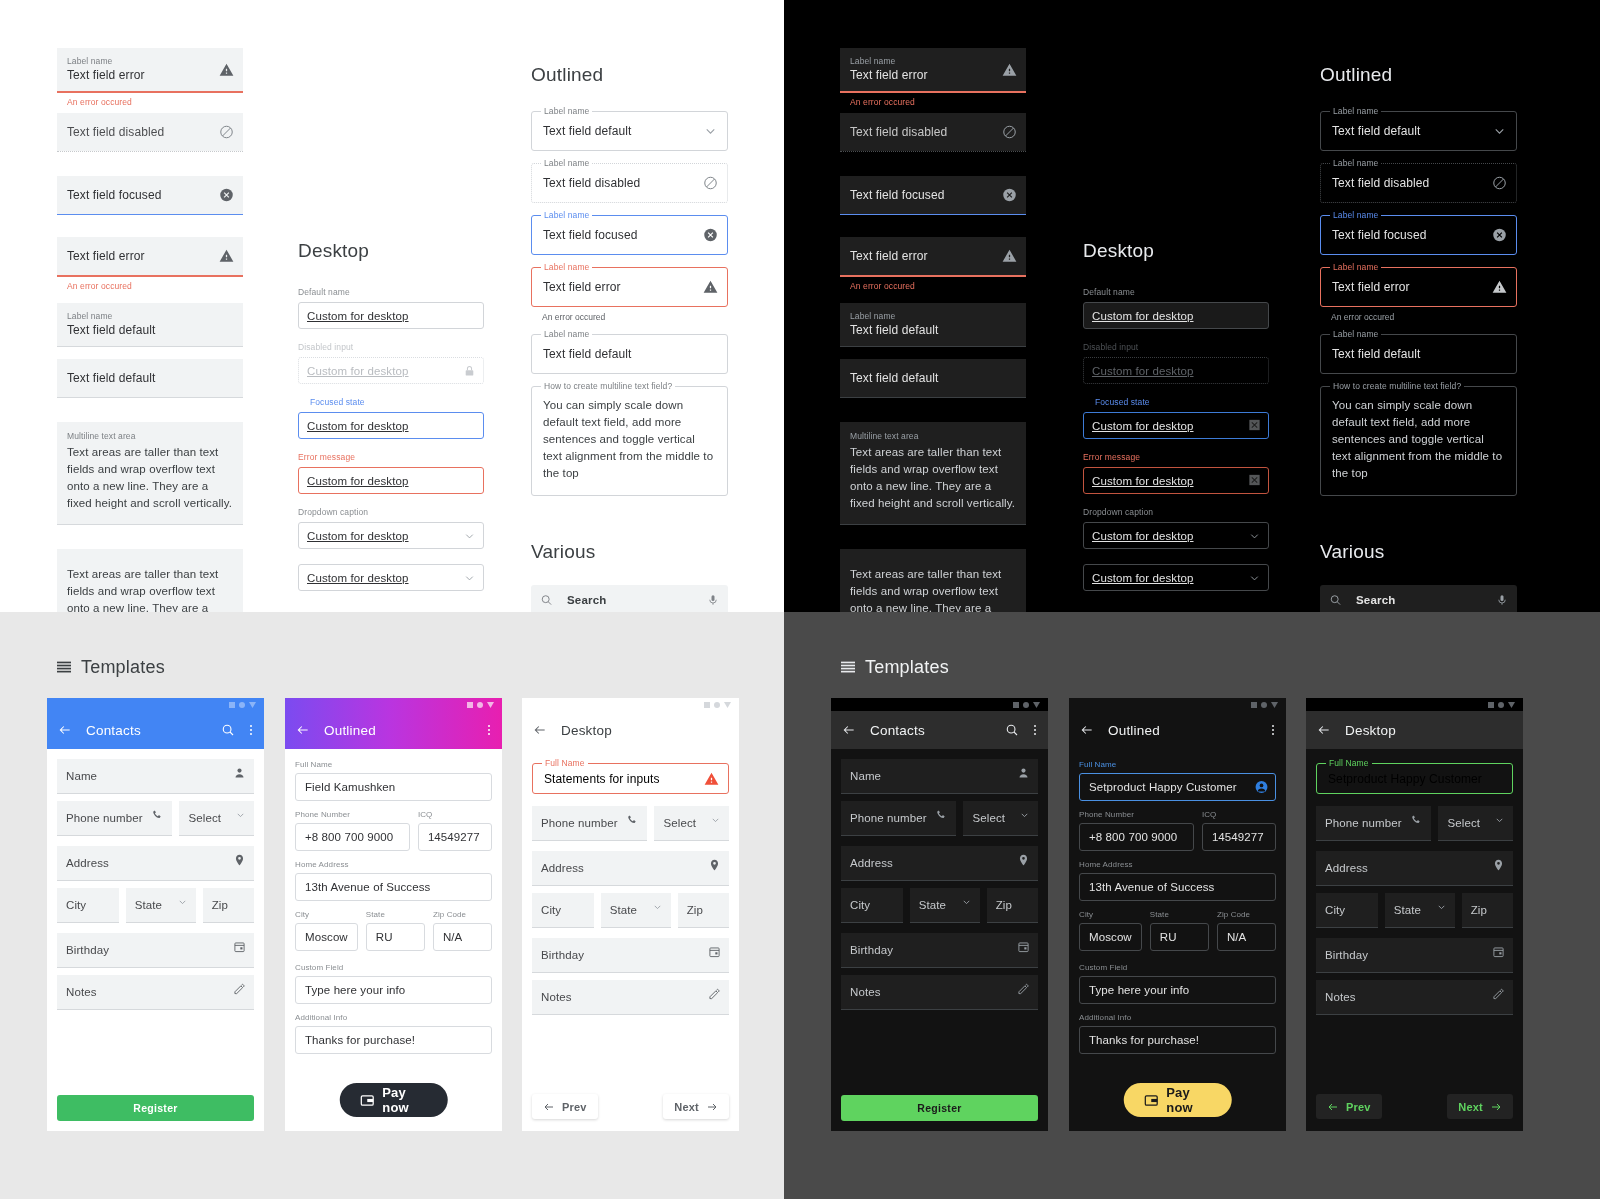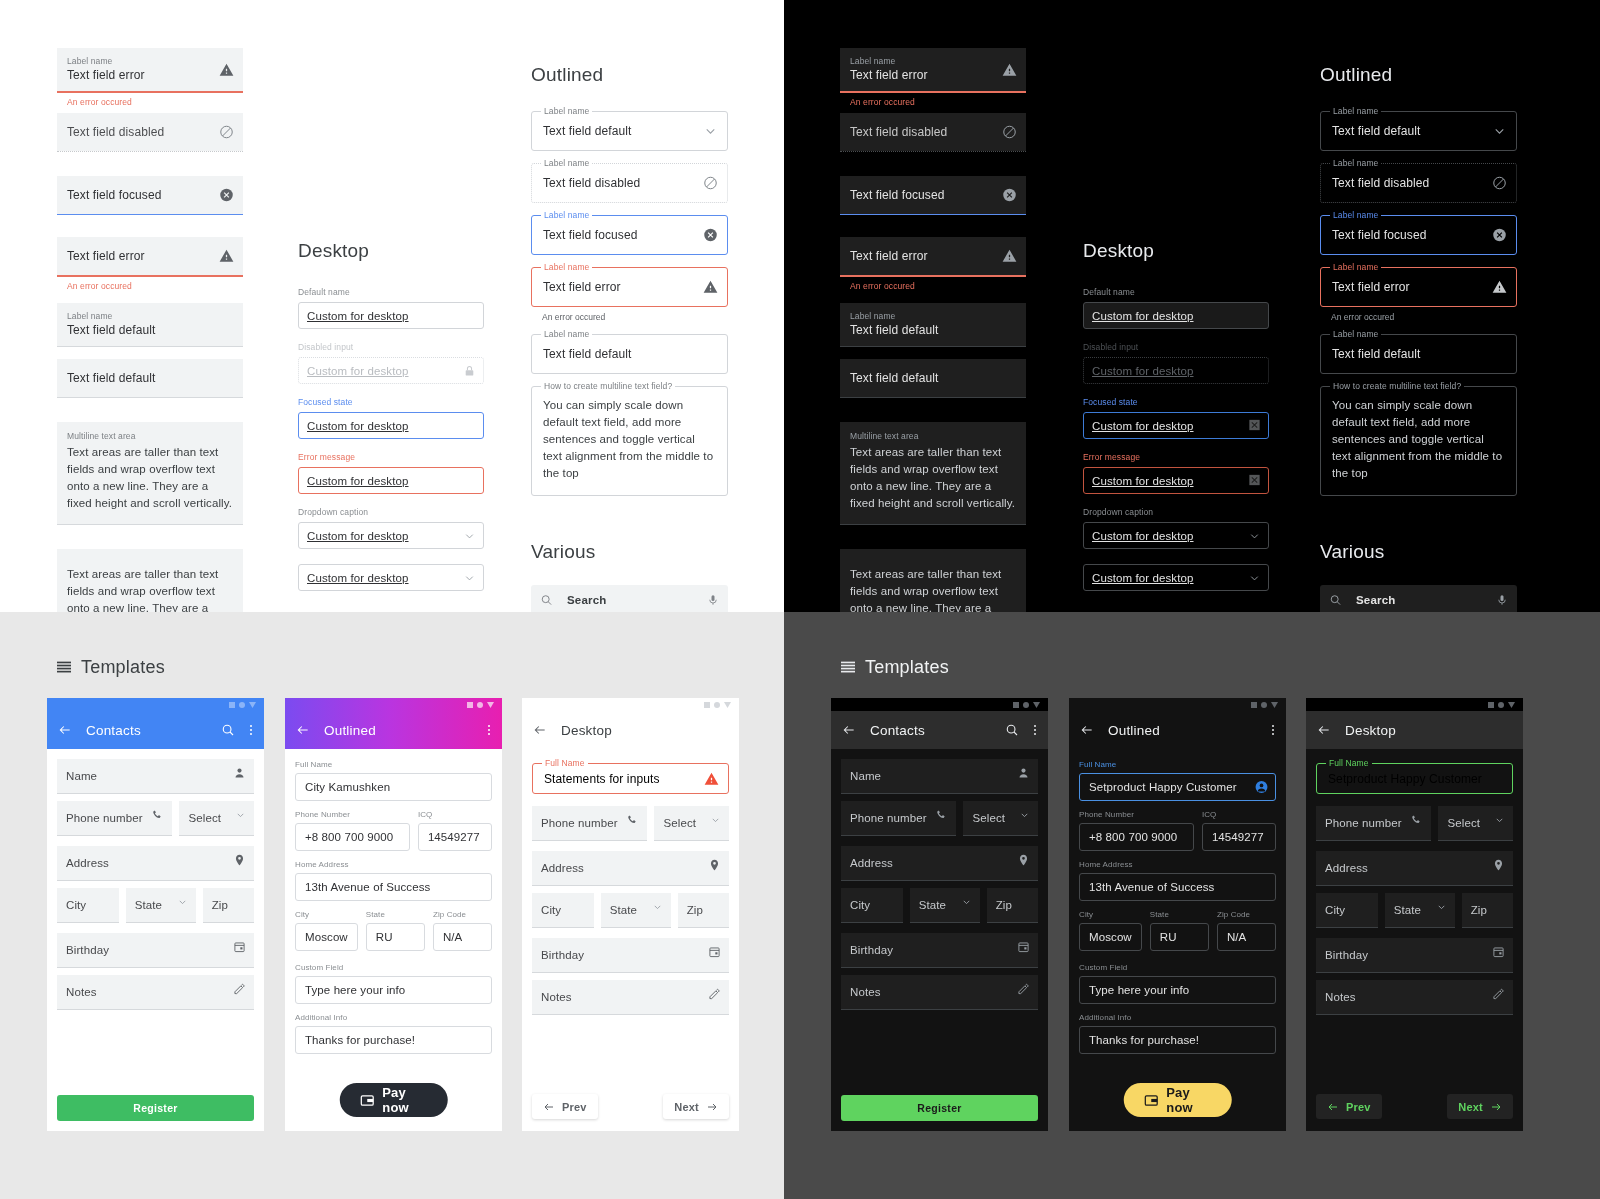--- a/index.html
+++ b/index.html
@@ -91,21 +91,21 @@
   .of-box.multi { align-items:flex-start; padding:10px 11px 13px 11px; }
   .of-multi-text { font-size:11.5px; line-height:17px; letter-spacing:.1px; }
   .light .of-multi-text { color:#3c4043; }
   .dark  .of-multi-text { color:#cfd2d5; }
 
   
   .df { width:186px; margin-bottom:12px; }
   .df-label { font-size:8.5px; line-height:12px; letter-spacing:.1px; margin-bottom:4px; }
   .light .df-label { color:#8a8e92; }
   .dark  .df-label { color:#8a8e92; }
-  .df-label.focus { color:#5b8def; }
+  .df-label.focus { color:#5b8def;margin-left:12px; }
   .df-label.err { color:#e8715f; }
   .df-box {
     position:relative; border:1px solid #d2d5d9; border-radius:3px;
     height:25px; display:flex; align-items:center; padding:0 24px 0 8px;
   }
   .dark .df-box { border-color:#45484b; }
   .df-box.dotted { border-style:dotted; }
   .df-box.focus { border-color:#5b8def; }
   .dark .df-box.focus { border-color:#3d7bd6; }
   .df-box.err { border-color:#e8715f; }
@@ -872,21 +872,21 @@
               <circle cx="3" cy="19" r="1.7" fill="#fff"></circle>
             </svg>
         </span>
       </div>
     </div>
 
     <div class="form-body">
       <div class="mo" style="margin-bottom:8px;">
         <div class="mo-label">Full Name</div>
         <div class="mo-box" style="height:28px;">
-            <span class="mo-text">City Kamushken</span>
+            <span class="mo-text">Field Kamushken</span>
           </div>
       </div>
 
       <div class="row" style="gap:8px;margin-bottom:8px;">
         <div class="mo" style="flex:1.55;">
           <div class="mo-label">Phone Number</div>
           <div class="mo-box" style="height:28px;">
               <span class="mo-text">+8 800 700 9000</span>
             </div>
         </div>

